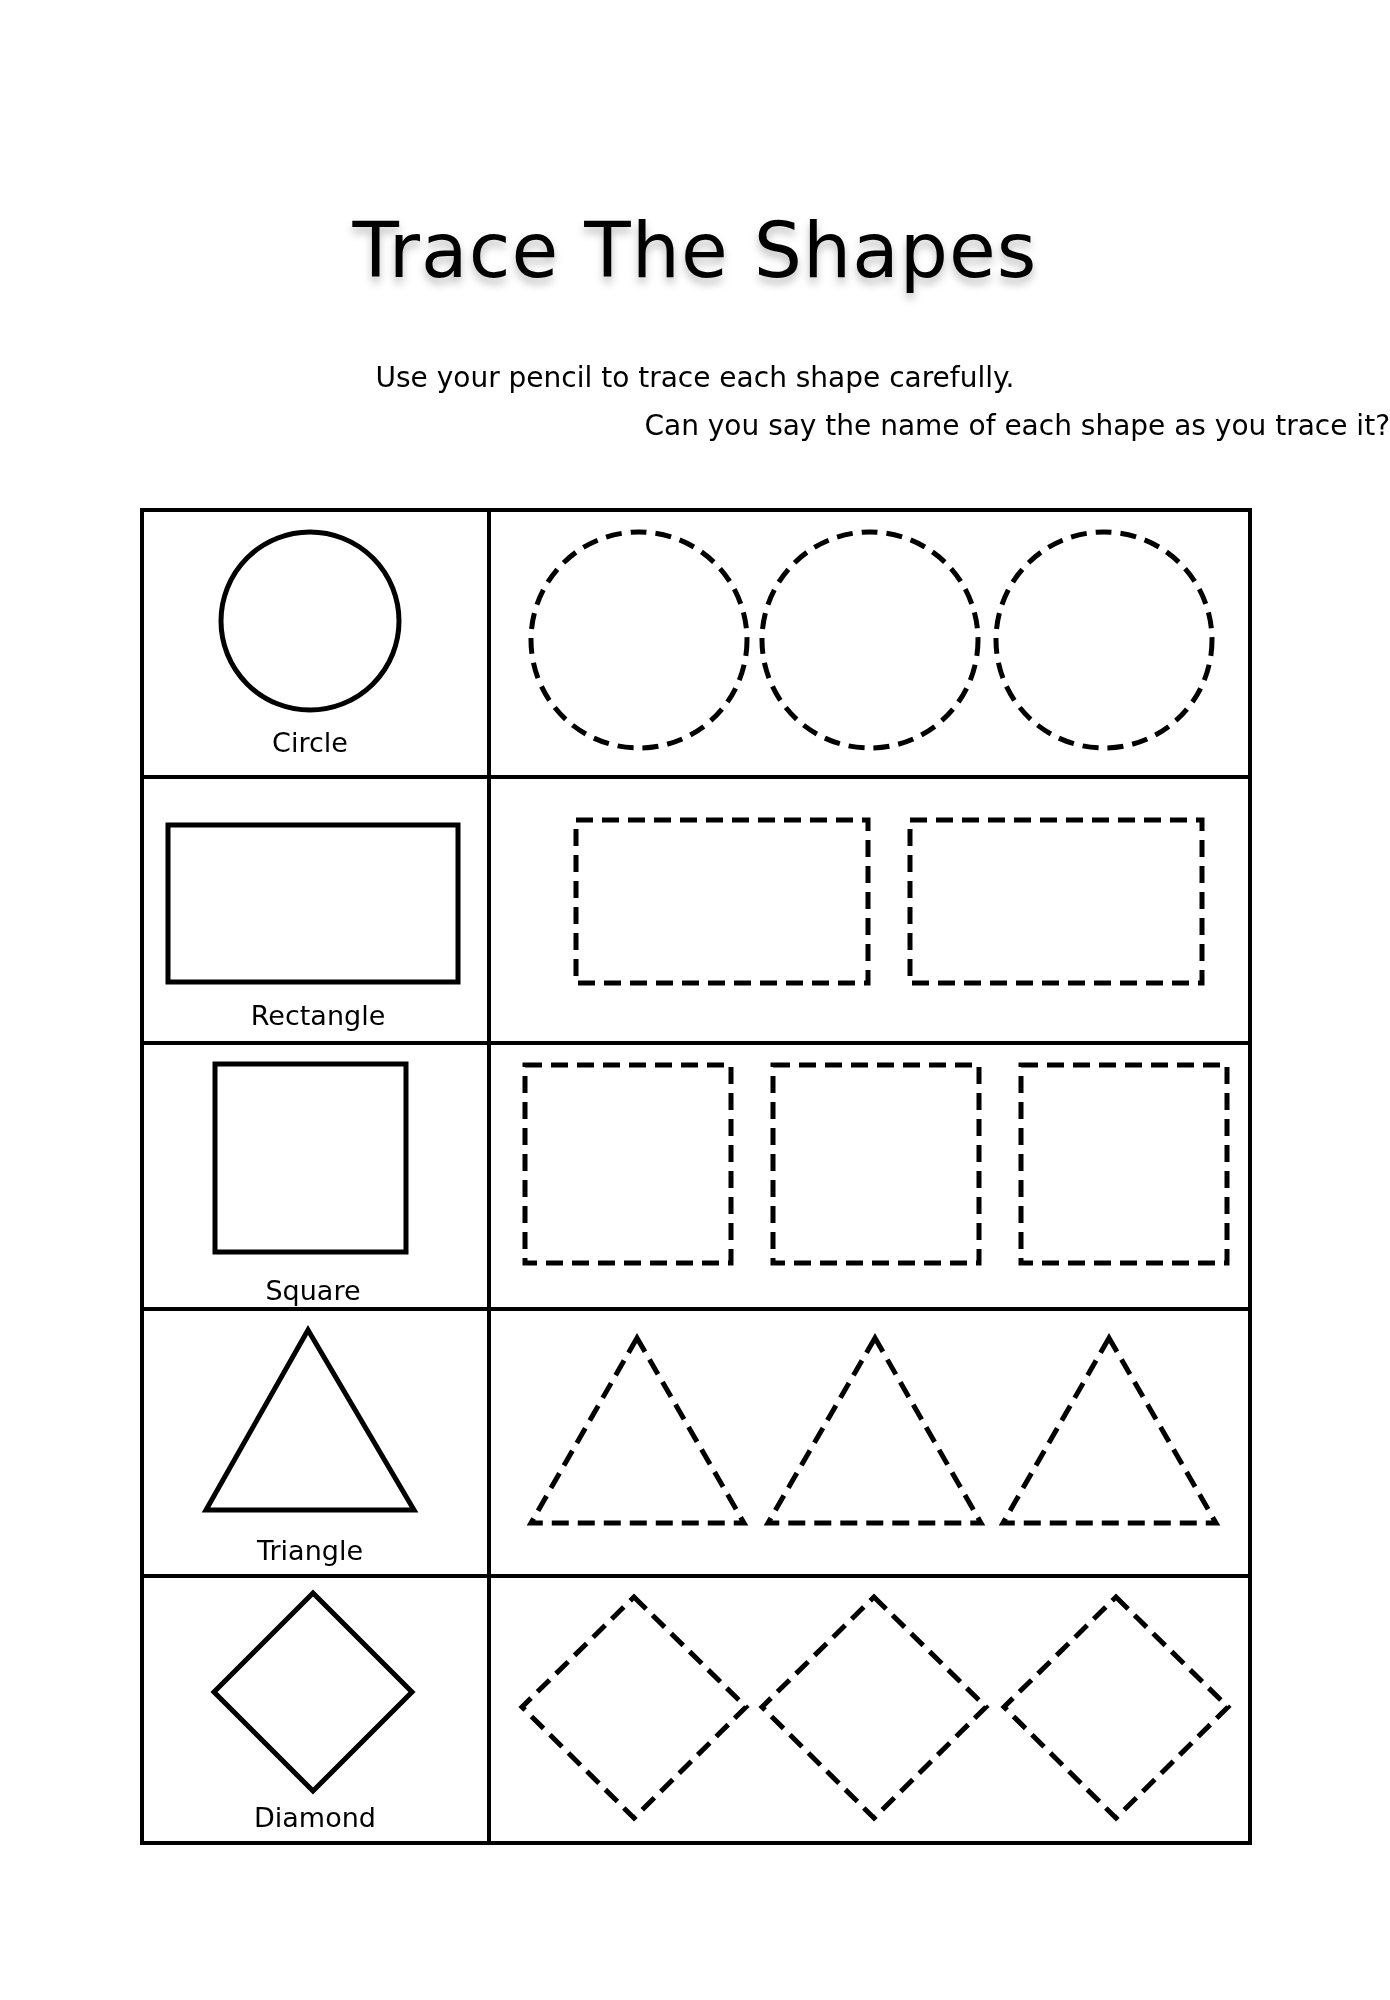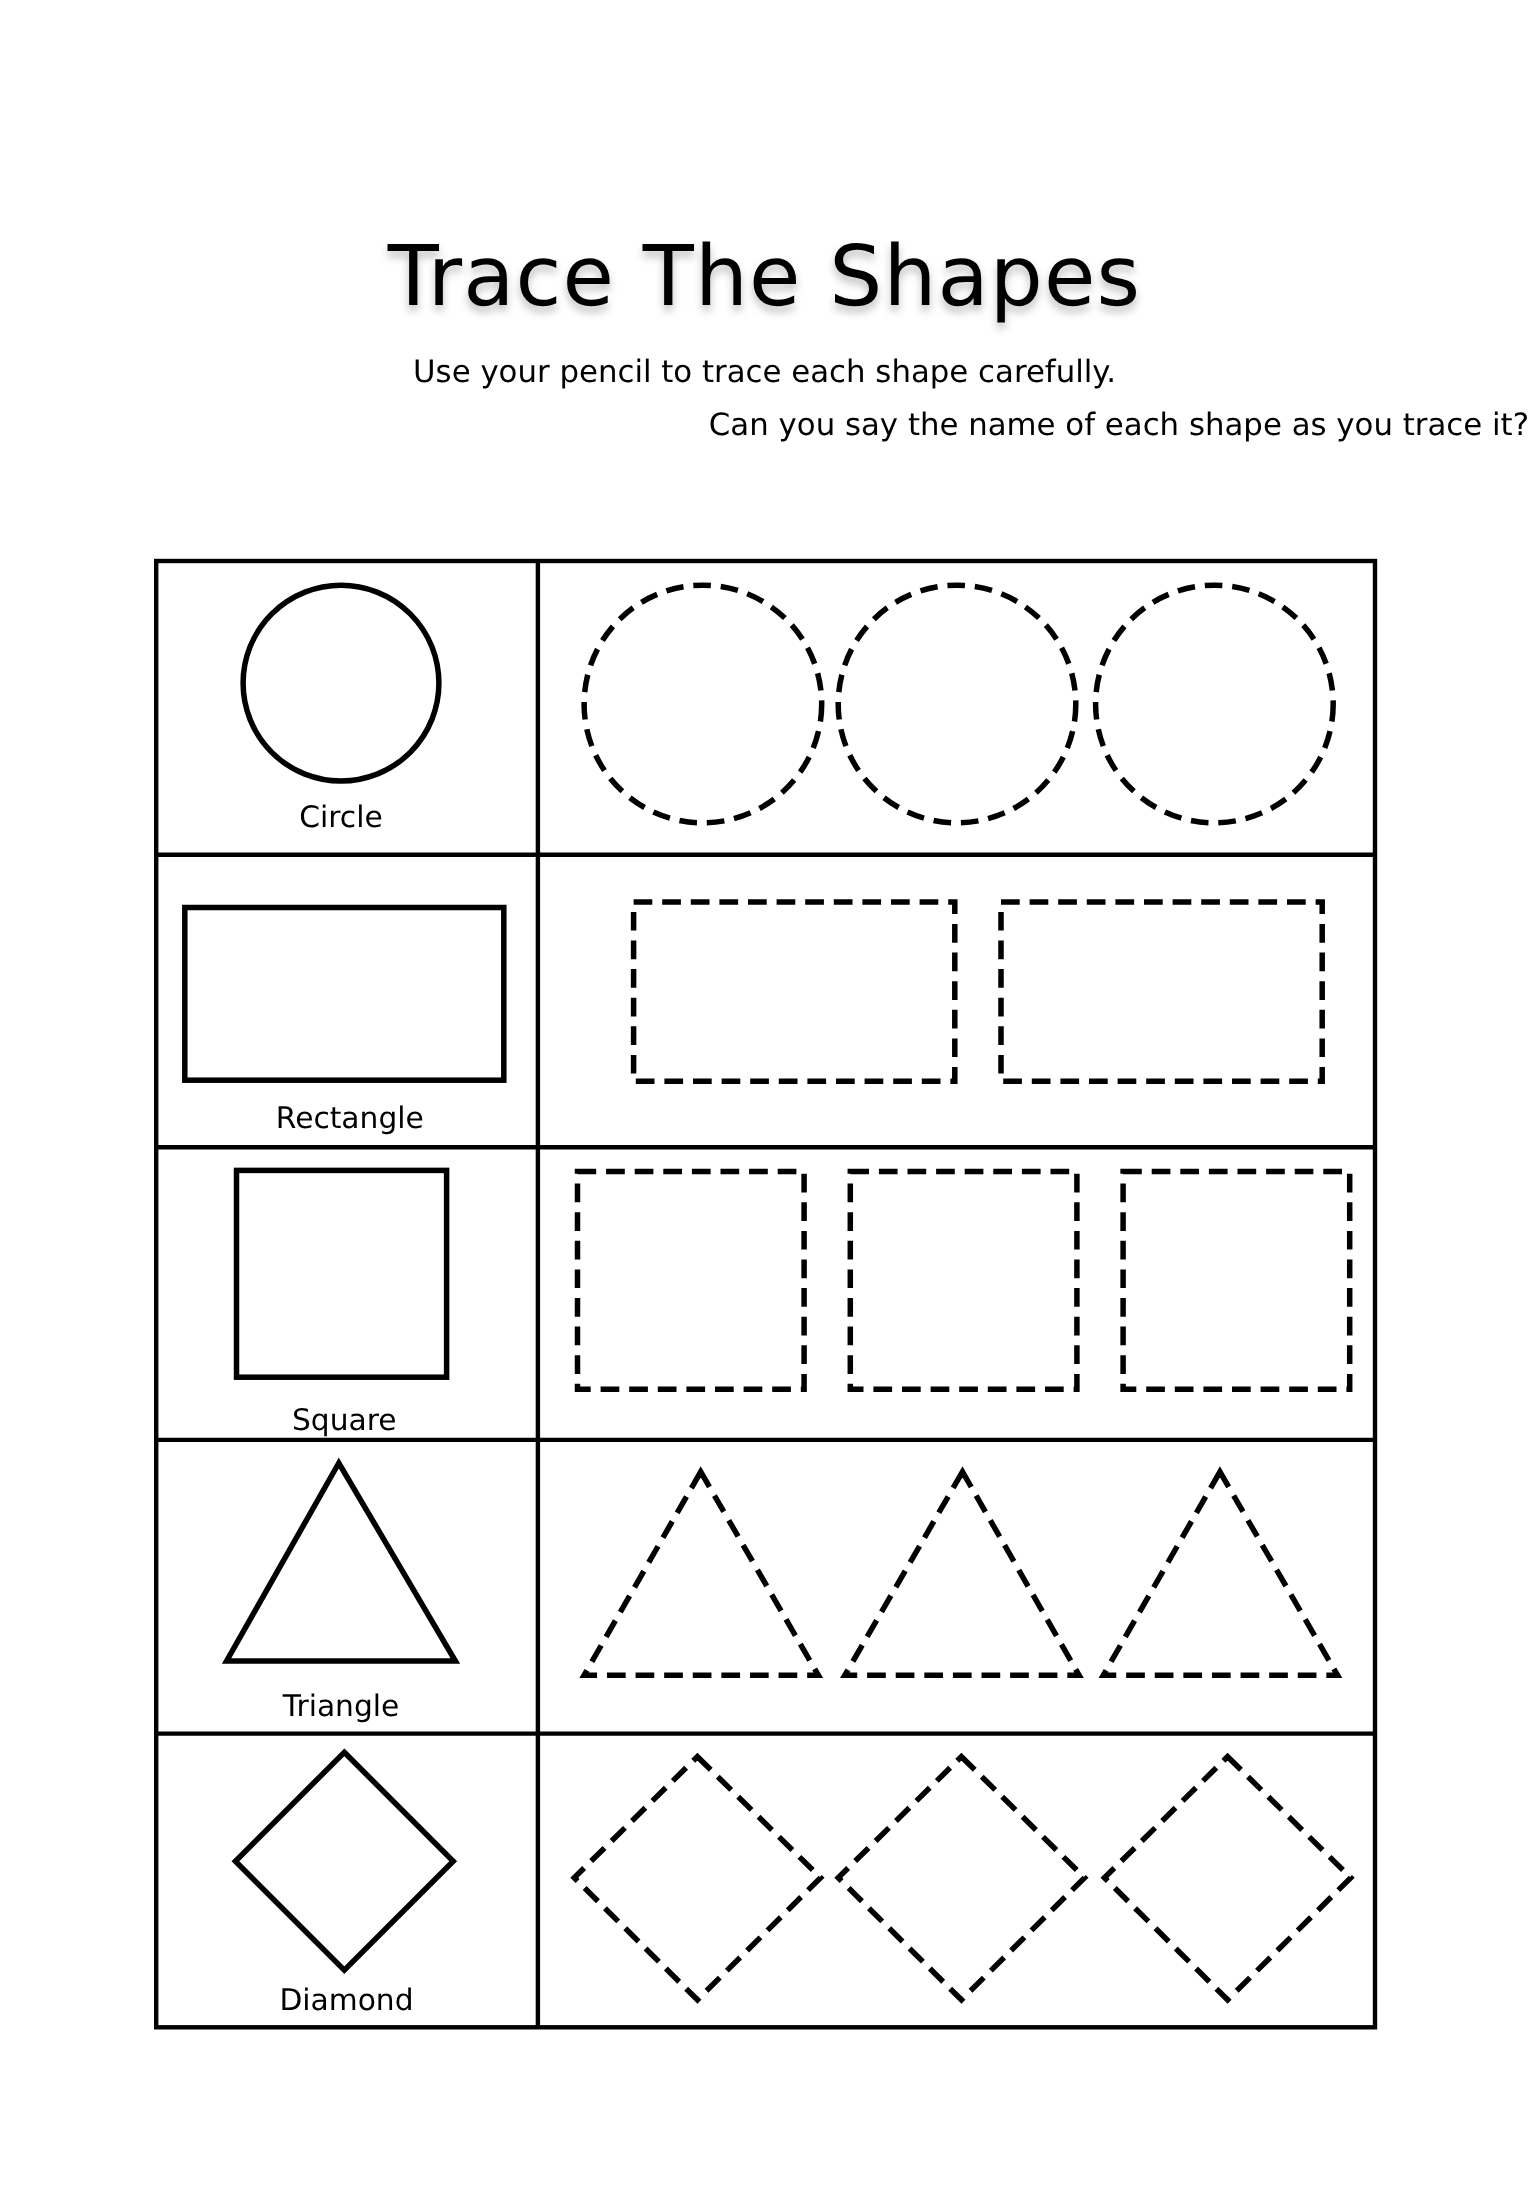--- a/index.html
+++ b/index.html
@@ -1,18 +1,18 @@
 <!DOCTYPE html>
 <html><head>
 <meta charset="utf-8">
 <style>
   html, body { margin:0; padding:0; background:#ffffff; }
   body { width:1390px; height:2000px; position:relative; overflow:hidden; font-family:"DejaVu Sans", sans-serif; color:#000; }
   .title { position:absolute; left:0; width:1390px; top:206px; text-align:center; font-size:76px; line-height:90px; font-weight:normal; letter-spacing:1px; text-shadow:0 6px 8px rgba(0,0,0,0.25); }
-  .subtitle { position:absolute; left:0; width:1390px; text-align:center; font-size:28px; line-height:40px; }
+  .subtitle { position:absolute; left:0; width:1390px; text-align:center; font-size:28px; line-height:40px;margin-top:40px; }
   .sub1 { top:318px; }
   .sub2 { top:366px;text-align:right; }
   svg.sheet { position:absolute; left:0; top:0; }
   .label { font-family:"DejaVu Sans", sans-serif; font-size:27px; text-anchor:middle; fill:#000; }
 </style>
 </head>
 <body>
 
 <div class="title">Trace The Shapes</div>
 <div class="subtitle sub1">Use your pencil to trace each shape carefully.</div>

